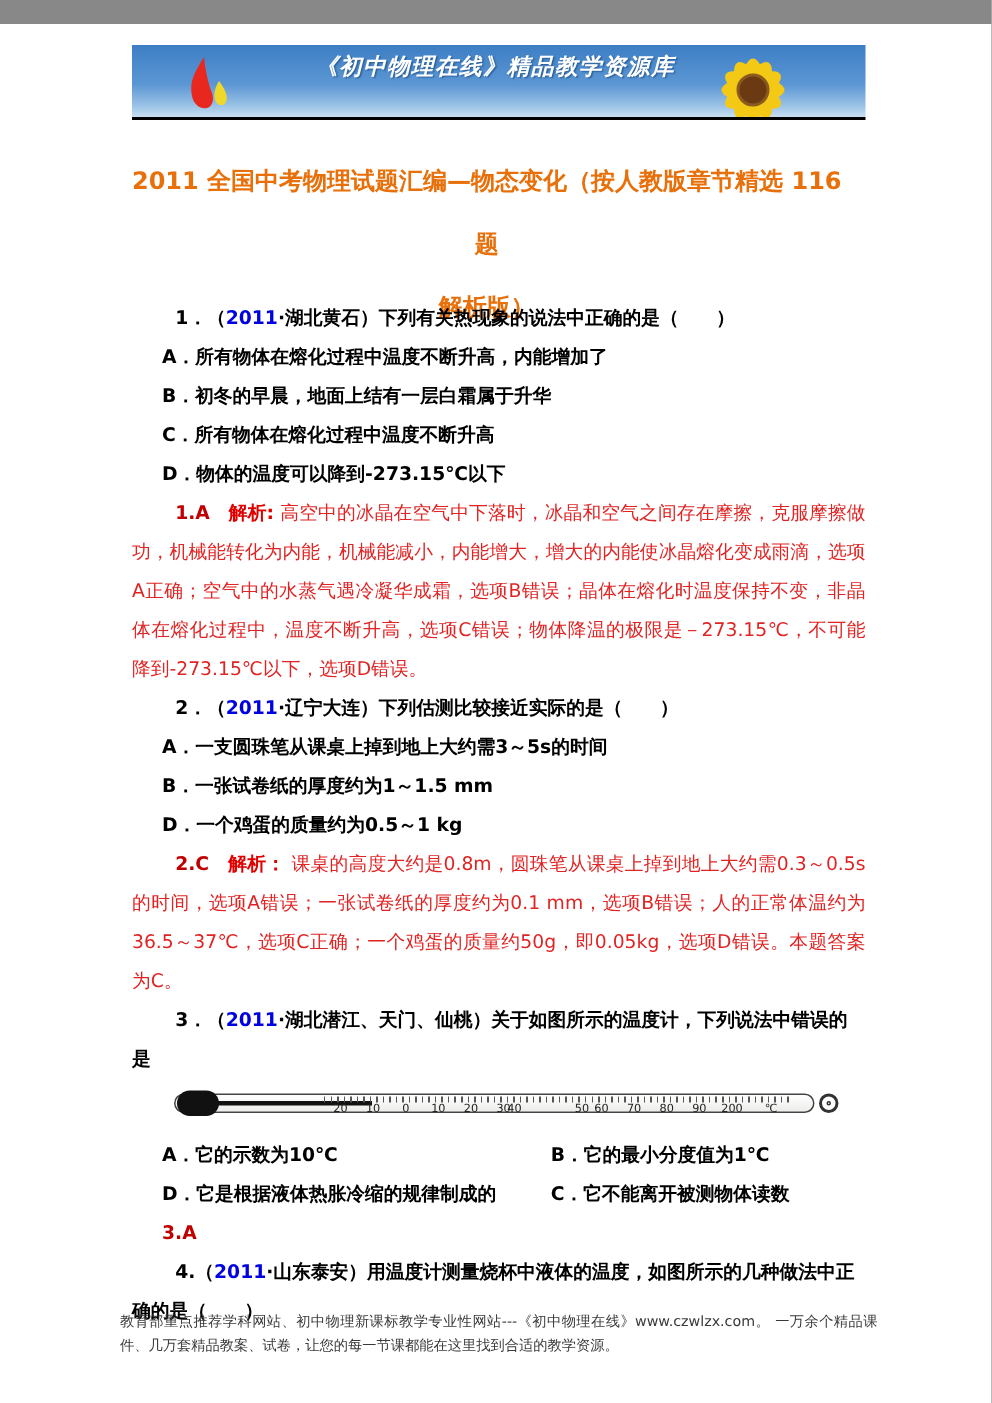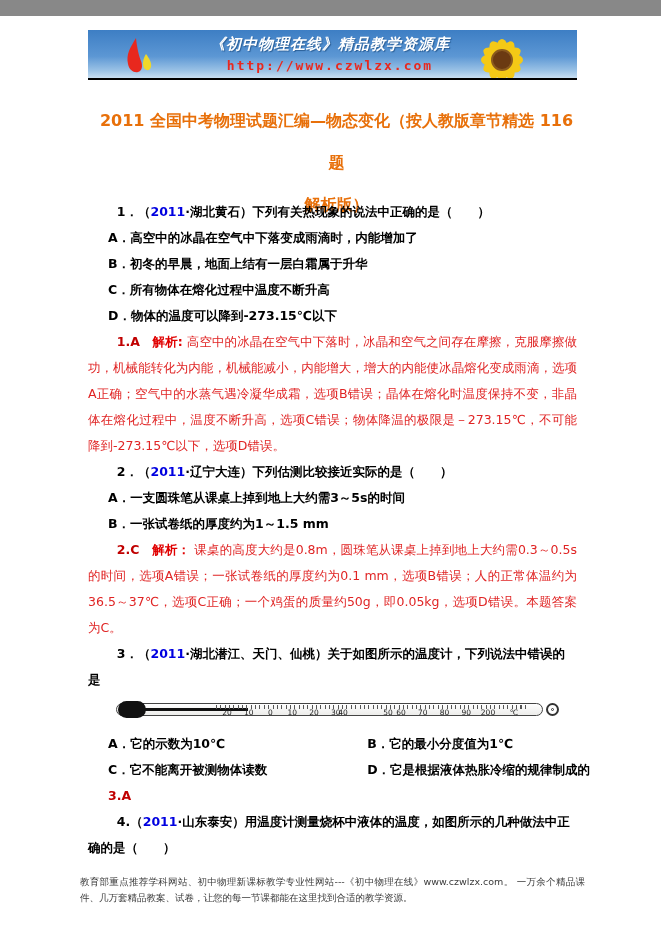--- a/index.html
+++ b/index.html
@@ -23,21 +23,21 @@
     text-shadow:1px 1px 1px #2a5e96; letter-spacing:1px; white-space:nowrap;
   }
   .banner-url {
     color:#e8281e; font-weight:bold; font-size:13px; line-height:18px;
     font-family:"DejaVu Sans Mono","Liberation Mono",monospace; letter-spacing:2px;
     text-decoration:none; display:inline-block; cursor:pointer;
   }
   .banner-flower { position:absolute; right:52px; top:8px; width:46px; height:42px; }
   
   .doc-title {
-    position:absolute; left:92px; top:84px; width:489px; text-align:center;
+    position:absolute; left:80px; top:84px; width:489px; text-align:center;
     color:#e8700a; font-weight:bold; font-size:16px; line-height:42px;
   }
   
   .content {
     position:absolute; left:88px; top:183px; width:489px;
     font-size:12.5px; line-height:26px; color:#000;
   }
   .content p { margin:0; }
   .q-head { font-weight:bold; text-indent:2.3em; }
   .q-year { color:#0000e0; }
@@ -86,21 +86,20 @@
 
 <div class="page">
 
   <div class="banner">
     <svg class="banner-logo" viewBox="0 0 44 40">
       <path d="M20 2 C14 12 10 18 12 28 C13 34 18 37 22 36 C26 35 27 30 25 25 C23 20 21 12 20 2 Z" fill="#e8281e"></path>
       <path d="M30 18 C27 23 26 28 28 32 C30 35 34 35 35 31 C36 27 33 22 30 18 Z" fill="#f0d82a"></path>
     </svg>
     <div class="banner-texts">
       <div class="banner-title">《初中物理在线》精品教学资源库</div>
-      <a class="banner-url">http://www.czwlzx.com</a>
     </div>
     <svg class="banner-flower" viewBox="0 0 46 42">
       <g transform="translate(23,22)">
         <g fill="#f4c916">
           <ellipse rx="21" ry="8" transform="rotate(0)"></ellipse>
           <ellipse rx="21" ry="8" transform="rotate(30)"></ellipse>
           <ellipse rx="21" ry="8" transform="rotate(60)"></ellipse>
           <ellipse rx="21" ry="8" transform="rotate(90)"></ellipse>
           <ellipse rx="21" ry="8" transform="rotate(120)"></ellipse>
           <ellipse rx="21" ry="8" transform="rotate(150)"></ellipse>
@@ -112,29 +111,30 @@
   </div>
 
   <div class="doc-title">
     <div>2011 全国中考物理试题汇编—物态变化（按人教版章节精选 116 题</div>
     <div>解析版）</div>
   </div>
 
   <div class="content">
 
     <p class="q-head"><span>1．（</span><span class="q-year">2011</span><span>·湖北黄石）下列有关热现象的说法中正确的是（　　）</span></p>
-    <p class="opt">A．高空中的冰晶在空气中下落变成雨滴时，内能增加了</p>
+    <p class="opt">A．所有物体在熔化过程中温度不断升高，内能增加了</p>
     <p class="opt">B．初冬的早晨，地面上结有一层白霜属于升华</p>
     <p class="opt">C．所有物体在熔化过程中温度不断升高</p>
     <p class="opt">D．物体的温度可以降到-273.15℃以下</p>
     <p class="expl"><span class="ans">1.A</span>　<span class="jiexi">解析:</span> <span>高空中的冰晶在空气中下落时，冰晶和空气之间存在摩擦，克服摩擦做功，机械能转化为内能，机械能减小，内能增大，增大的内能使冰晶熔化变成雨滴，选项A正确；空气中的水蒸气遇冷凝华成霜，选项B错误；晶体在熔化时温度保持不变，非晶体在熔化过程中，温度不断升高，选项C错误；物体降温的极限是－273.15℃，不可能降到-273.15℃以下，选项D错误。</span></p>
 
     <p class="q-head"><span>2．（</span><span class="q-year">2011</span><span>·辽宁大连）下列估测比较接近实际的是（　　）</span></p>
     <p class="opt">A．一支圆珠笔从课桌上掉到地上大约需3～5s的时间</p>
     <p class="opt">B．一张试卷纸的厚度约为1～1.5 mm</p>
+    <p class="opt">D．一个鸡蛋的质量约为0.5～1 kg</p>
     <p class="expl"><span class="ans">2.C</span>　<span class="jiexi">解析：</span> <span>课桌的高度大约是0.8m，圆珠笔从课桌上掉到地上大约需0.3～0.5s的时间，选项A错误；一张试卷纸的厚度约为0.1 mm，选项B错误；人的正常体温约为36.5～37℃，选项C正确；一个鸡蛋的质量约50g，即0.05kg，选项D错误。本题答案为C。</span></p>
 
     <p class="q-head"><span>3．（</span><span class="q-year">2011</span><span>·湖北潜江、天门、仙桃）关于如图所示的温度计，下列说法中错误的是</span></p>
 
     <div class="thermo">
       <div class="tube"></div>
       <div class="bulb"></div>
       <div class="liquid"></div>
       <div class="ticks"></div>
       <div class="ring" style="top:8px;">
@@ -152,22 +152,22 @@
         <span class="tick-label" style="left: 334.75px;">70</span>
         <span class="tick-label" style="left: 356.5px;">80</span>
         <span class="tick-label" style="left: 378.25px;">90</span>
         <span class="tick-label" style="left: 400px;">200</span>
         <span class="tick-label" style="left: 426px;">℃</span>
       </div>
 
     <div class="opt-grid">
       <p class="opt">A．它的示数为10℃</p>
       <p class="opt">B．它的最小分度值为1℃</p>
+      <p class="opt">D．它是根据液体热胀冷缩的规律制成的</p>
       <p class="opt">C．它不能离开被测物体读数</p>
-      <p class="opt">D．它是根据液体热胀冷缩的规律制成的</p>
     </div>
     <p class="answer-only">3.A</p>
 
     <p class="q-head" style="white-space:normal;"><span>4.（</span><span class="q-year">2011</span><span>·山东泰安）用温度计测量烧杯中液体的温度，如图所示的几种做法中正确的是（　　）</span></p>
 
   </div>
 
   <div class="footer">教育部重点推荐学科网站、初中物理新课标教学专业性网站---《初中物理在线》www.czwlzx.com。 一万余个精品课件、几万套精品教案、试卷，让您的每一节课都能在这里找到合适的教学资源。</div>
 
 </div>

